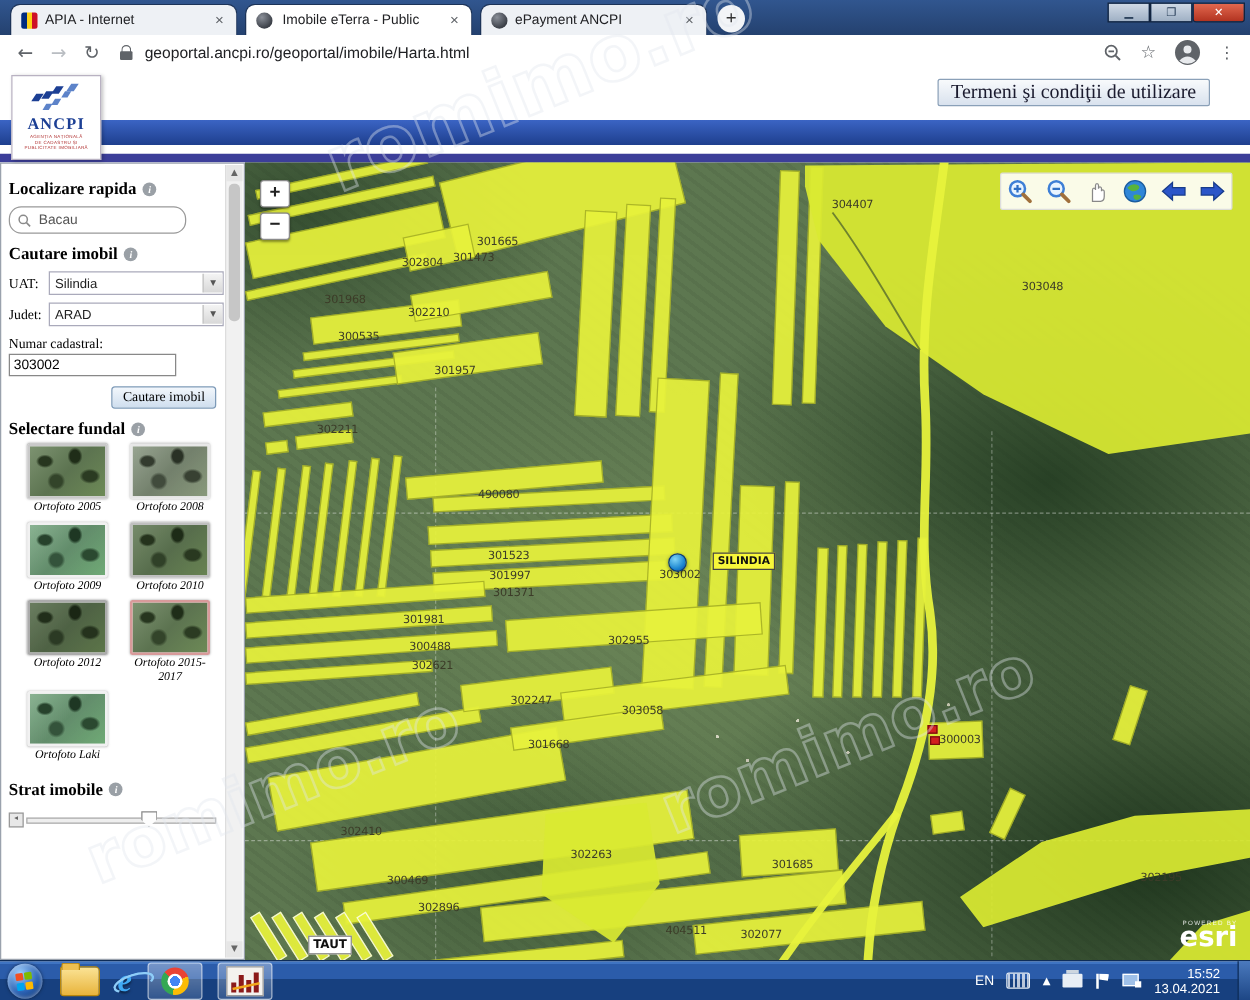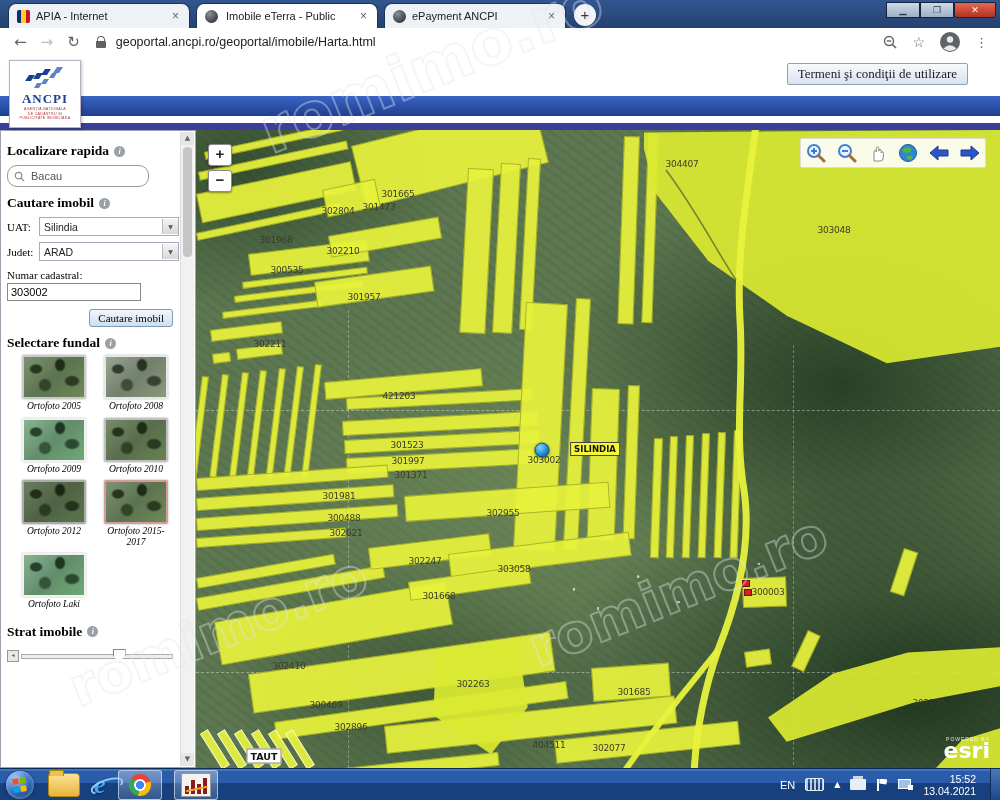--- a/index.html
+++ b/index.html
@@ -41,21 +41,21 @@
   .blueband{position:absolute;left:0;top:40px;width:1000px;height:20px;
             background:linear-gradient(#3b64c4,#1e3f8e);}
   .indigoband{position:absolute;left:0;top:67px;width:1000px;height:7px;background:#3c3e99;}
   .logobox{position:absolute;left:9px;top:4px;width:70px;height:66px;background:#fff;
            border:1px solid #b9b2c2;box-shadow:1px 1px 3px rgba(0,0,0,.25);z-index:3;
            display:flex;flex-direction:column;align-items:center;}
   .logomark{margin-top:4px;}
   .logoname{font-family:"Liberation Serif",serif;font-weight:bold;font-size:13px;color:#1c3f94;letter-spacing:1px;}
   .logosub{font-size:3.6px;color:#b03030;letter-spacing:.3px;line-height:4.6px;text-align:center;}
   .termsbtn{position:absolute;right:32px;top:7px;height:20px;padding:0 10px;
-            font-family:"Liberation Serif",serif;font-size:13px;color:#1a1a2e;
+            font-family:"Liberation Serif",serif;font-size:16px;color:#1a1a2e;
             background:linear-gradient(#f8fafc,#d9e2ee);border:1px solid #8aa0b8;border-radius:2px;
             line-height:19px;}
 
   
   .sidebar{position:absolute;left:0;top:130px;width:196px;height:638px;background:#fff;
            border:1px solid #9aa2ad;box-sizing:border-box;font-family:"Liberation Serif",serif;}
   .sb-inner{position:absolute;left:6px;top:4px;width:172px;}
   .sb-h{font-weight:bold;font-size:13.5px;color:#000;margin-top:8px;display:flex;align-items:center;gap:5px;}
   .infoicon{width:11px;height:11px;border-radius:50%;background:#9aa0a6;color:#fff;
             font-family:"Liberation Serif",serif;font-style:italic;font-size:8px;
@@ -514,21 +514,21 @@
       <span class="plabel" style="left: 202px; top: 64px; text-align: right;">301665</span>
       <span class="plabel" style="left: 183px; top: 77px;">301473</span>
       <span class="plabel" style="left: 142px; top: 81px;">302804</span>
       <span class="plabel" style="left: 80px; top: 110px;">301968</span>
       <span class="plabel" style="left: 147px; top: 121px;">302210</span>
       <span class="plabel" style="left: 91px; top: 140px;">300535</span>
       <span class="plabel" style="left: 168px; top: 167px;">301957</span>
       <span class="plabel" style="left: 74px; top: 214px;">302211</span>
       <span class="plabel" style="left: 486px; top: 34px;">304407</span>
       <span class="plabel" style="left: 638px; top: 100px;">303048</span>
-      <span class="plabel" style="left: 203px; top: 266px;">421203</span>
+      <span class="plabel" style="left: 203px; top: 266px;">490080</span>
       <span class="plabel" style="left: 211px; top: 315px;">301523</span>
       <span class="plabel" style="left: 212px; top: 331px;">301997</span>
       <span class="plabel" style="left: 215px; top: 345px;">301371</span>
       <span class="plabel" style="left: 348px; top: 330px;">303002</span>
       <span class="plabel" style="left: 143px; top: 366px;">301981</span>
       <span class="plabel" style="left: 148px; top: 388px;">300488</span>
       <span class="plabel" style="left: 150px; top: 403px;">302621</span>
       <span class="plabel" style="left: 307px; top: 383px;">302955</span>
       <span class="plabel" style="left: 229px; top: 431px;">302247</span>
       <span class="plabel" style="left: 318px; top: 439px;">303058</span>

